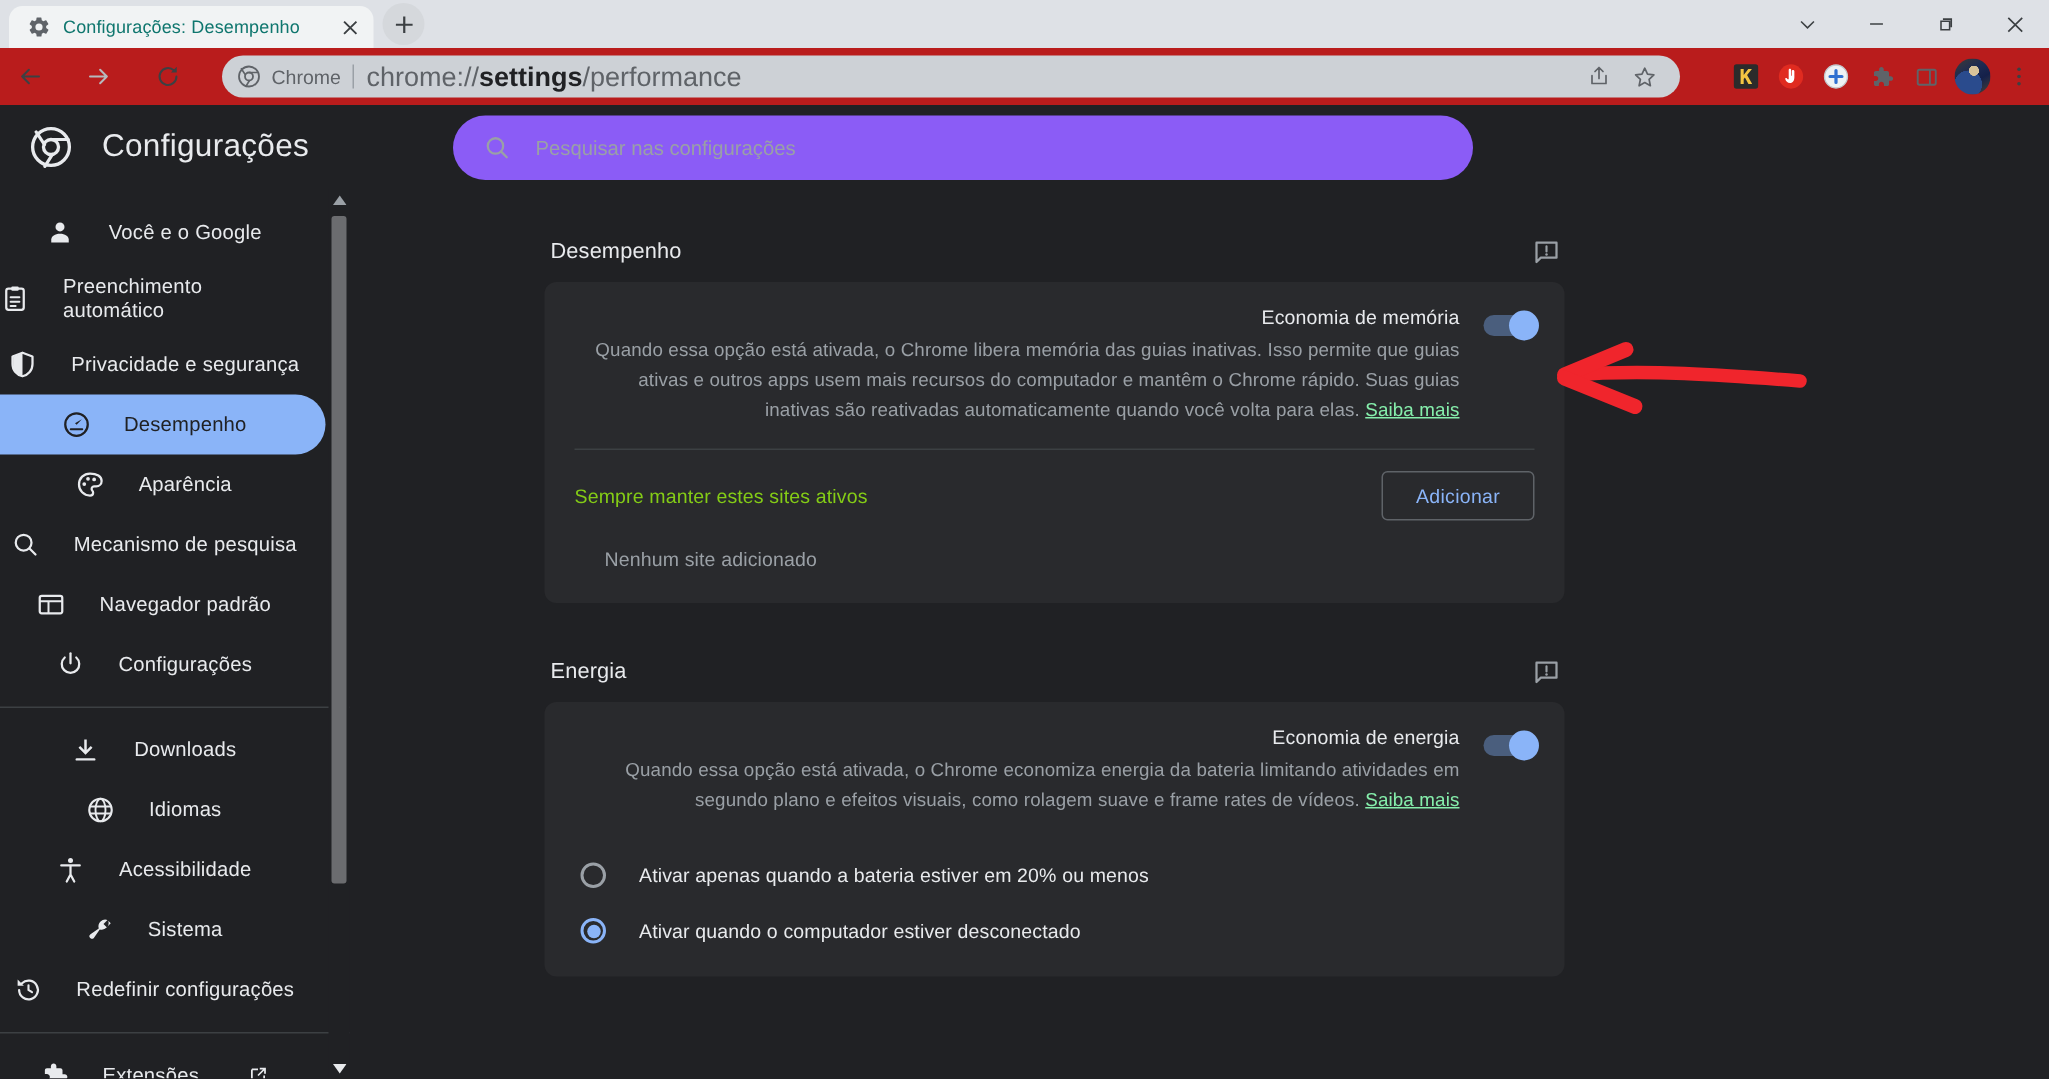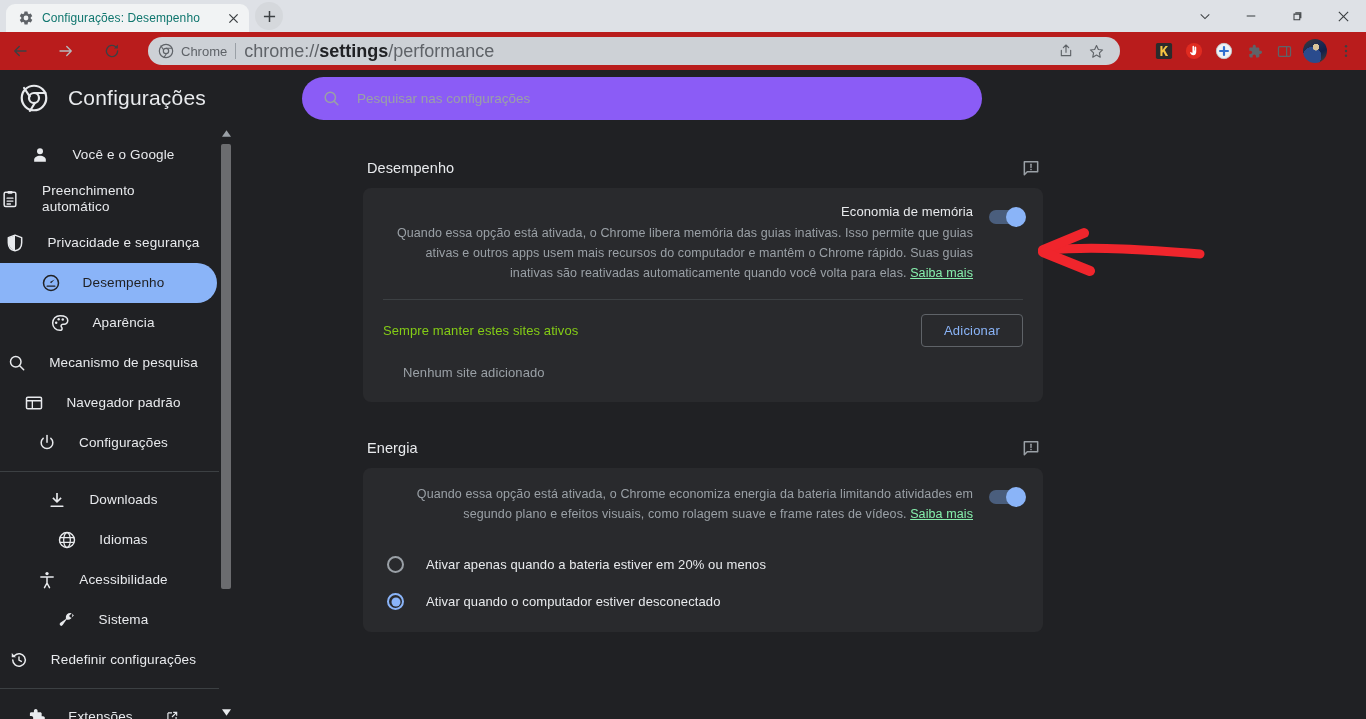--- a/index.html
+++ b/index.html
@@ -511,20 +511,21 @@
             <svg class="feedback-icon" viewBox="0 0 24 24">
               <path fill="none" stroke="#9aa0a6" stroke-width="1.8" stroke-linejoin="round" d="M4 4.5h16v12H7.5L4 20z"></path>
               <path stroke="#9aa0a6" stroke-width="1.7" stroke-linecap="round" d="M12 7.5v4"></path>
               <circle cx="12" cy="13.9" r="1" fill="#9aa0a6"></circle>
             </svg>
           </div>
 
           <div class="card">
             <div class="row">
               <div class="row-text">
+                <div class="row-title">Economia de energia</div>
                 <div class="row-desc"><span>Quando essa opção está ativada, o Chrome economiza energia da bateria limitando atividades em segundo plano e efeitos visuais, como rolagem suave e frame rates de vídeos. </span><a href="#">Saiba mais</a></div>
               </div>
               <div class="toggle"></div>
             </div>
 
             <div class="radio-row" style="margin-top:6px">
               <div class="radio"></div>
               <div class="radio-label">Ativar apenas quando a bateria estiver em 20% ou menos</div>
             </div>
             <div class="radio-row" style="margin-bottom:12px">

